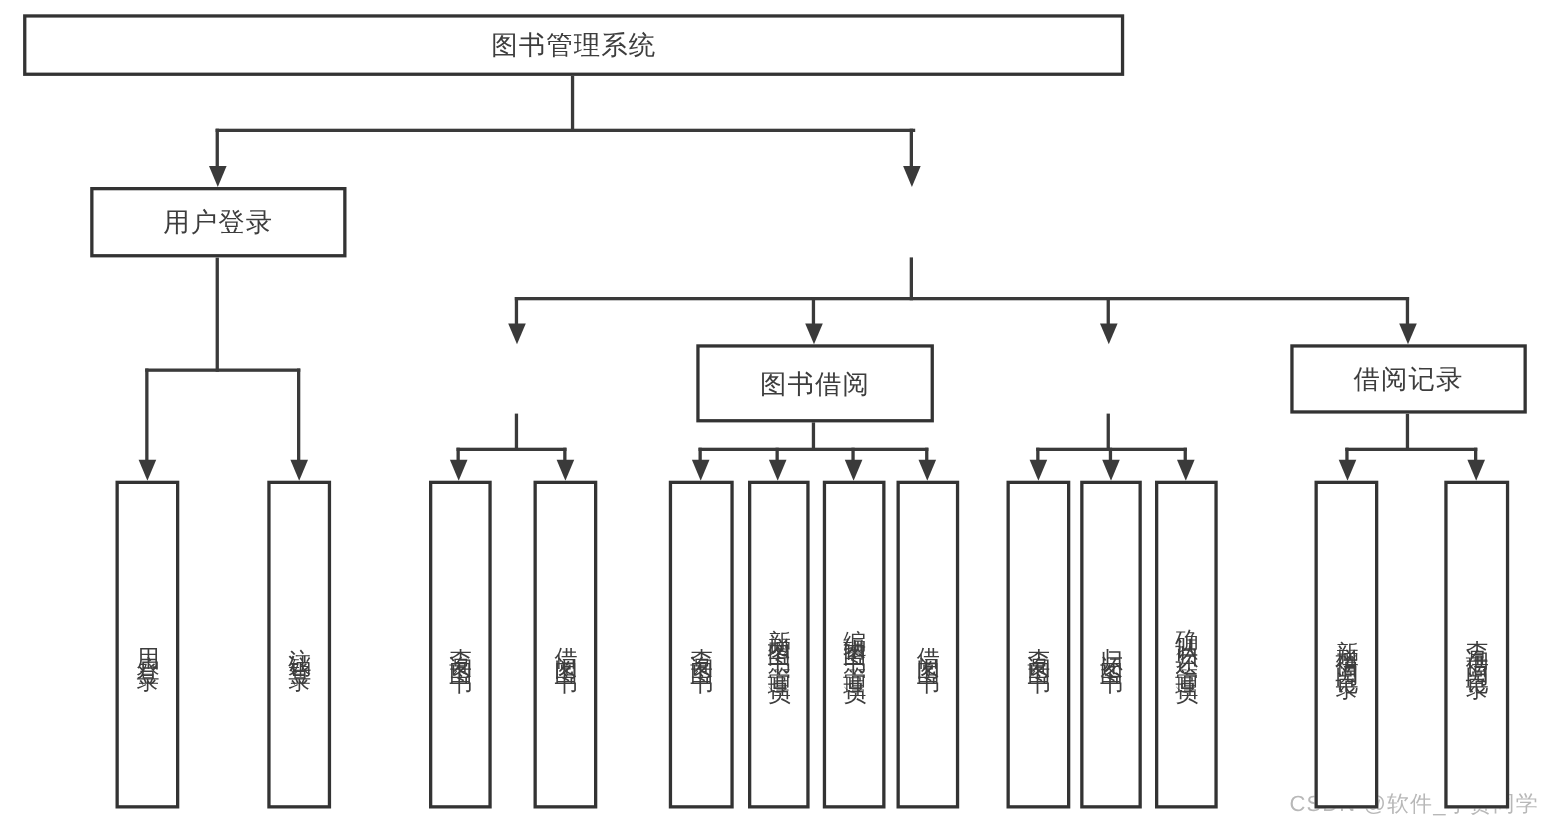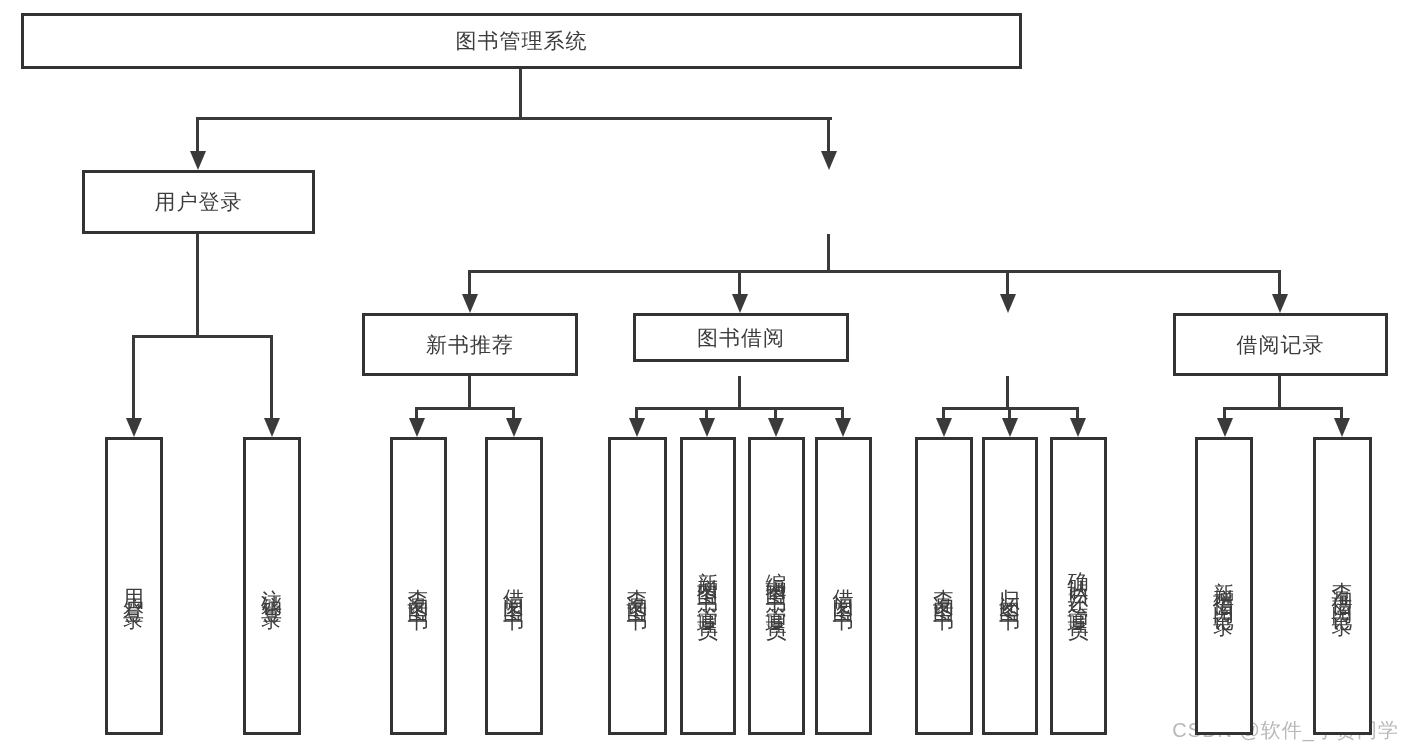--- a/index.html
+++ b/index.html
@@ -5,21 +5,21 @@
   html,body{margin:0;padding:0;background:#ffffff;}
   #canvas{
     position:relative;width:1405px;height:747px;background:#ffffff;
     font-family:"Liberation Sans",sans-serif;overflow:hidden;
   }
   .node{
     position:absolute;background:#ffffff;border:3px solid #333333;
     box-sizing:border-box;display:flex;align-items:center;justify-content:center;
     color:#3d3d3d;
   }
-  .node-h span{font-size:21px;letter-spacing:1px;white-space:nowrap;}
+  .node-h span{font-size:24px;letter-spacing:1px;white-space:nowrap;}
   .node-v span{
     writing-mode:vertical-rl;text-orientation:mixed;
     font-size:21px;letter-spacing:7px;line-height:1;
   }
   .seg{position:absolute;background:#3a3a3a;}
   .arrow{
     position:absolute;width:0;height:0;
     border-left:8px solid transparent;border-right:8px solid transparent;
     border-top:19px solid #3a3a3a;
   }
@@ -84,24 +84,21 @@
     <div class="arrow" style="left: 1002px; top: 418px; border-top-color: rgb(58, 58, 58);"></div>
     <div class="arrow" style="left: 1070px; top: 418px; border-top-color: rgb(58, 58, 58);"></div>
     <div class="arrow" style="left: 1217px; top: 418px; border-top-color: rgb(58, 58, 58);"></div>
     <div class="arrow" style="left: 1334px; top: 418px; border-top-color: rgb(58, 58, 58);"></div>
     <div class="node node-h" style="left: 21px; top: 13px; width: 1001px; height: 56px; border-color: rgb(51, 51, 51); background: rgb(255, 255, 255);">
       <span>图书管理系统</span>
     </div>
     <div class="node node-h" style="left: 82px; top: 170px; width: 233px; height: 64px; border-color: rgb(51, 51, 51); background: rgb(255, 255, 255);">
       <span>用户登录</span>
     </div>
-    <div class="node node-h" style="left: 362px; top: 313px; width: 216px; height: 63px; border-color: rgb(51, 51, 51); background: rgb(255, 255, 255);">
-      <span>新书推荐</span>
-    </div>
-    <div class="node node-h" style="left: 633px; top: 313px; width: 216px; height: 49px; border-color: rgb(51, 51, 51); background: rgb(255, 255, 255);">
+    <div class="node node-h" style="left: 633px; top: 313px; width: 216px; height: 71px; border-color: rgb(51, 51, 51); background: rgb(255, 255, 255);">
       <span>图书借阅</span>
     </div>
     <div class="node node-h" style="left: 1173px; top: 313px; width: 215px; height: 63px; border-color: rgb(51, 51, 51); background: rgb(255, 255, 255);">
       <span>借阅记录</span>
     </div>
     <div class="node node-v" style="left: 105px; top: 437px; width: 58px; height: 298px; border-color: rgb(51, 51, 51); background: rgb(255, 255, 255);">
       <span>用户登录</span>
     </div>
     <div class="node node-v" style="left: 243px; top: 437px; width: 58px; height: 298px; border-color: rgb(51, 51, 51); background: rgb(255, 255, 255);">
       <span>注销登录</span>

